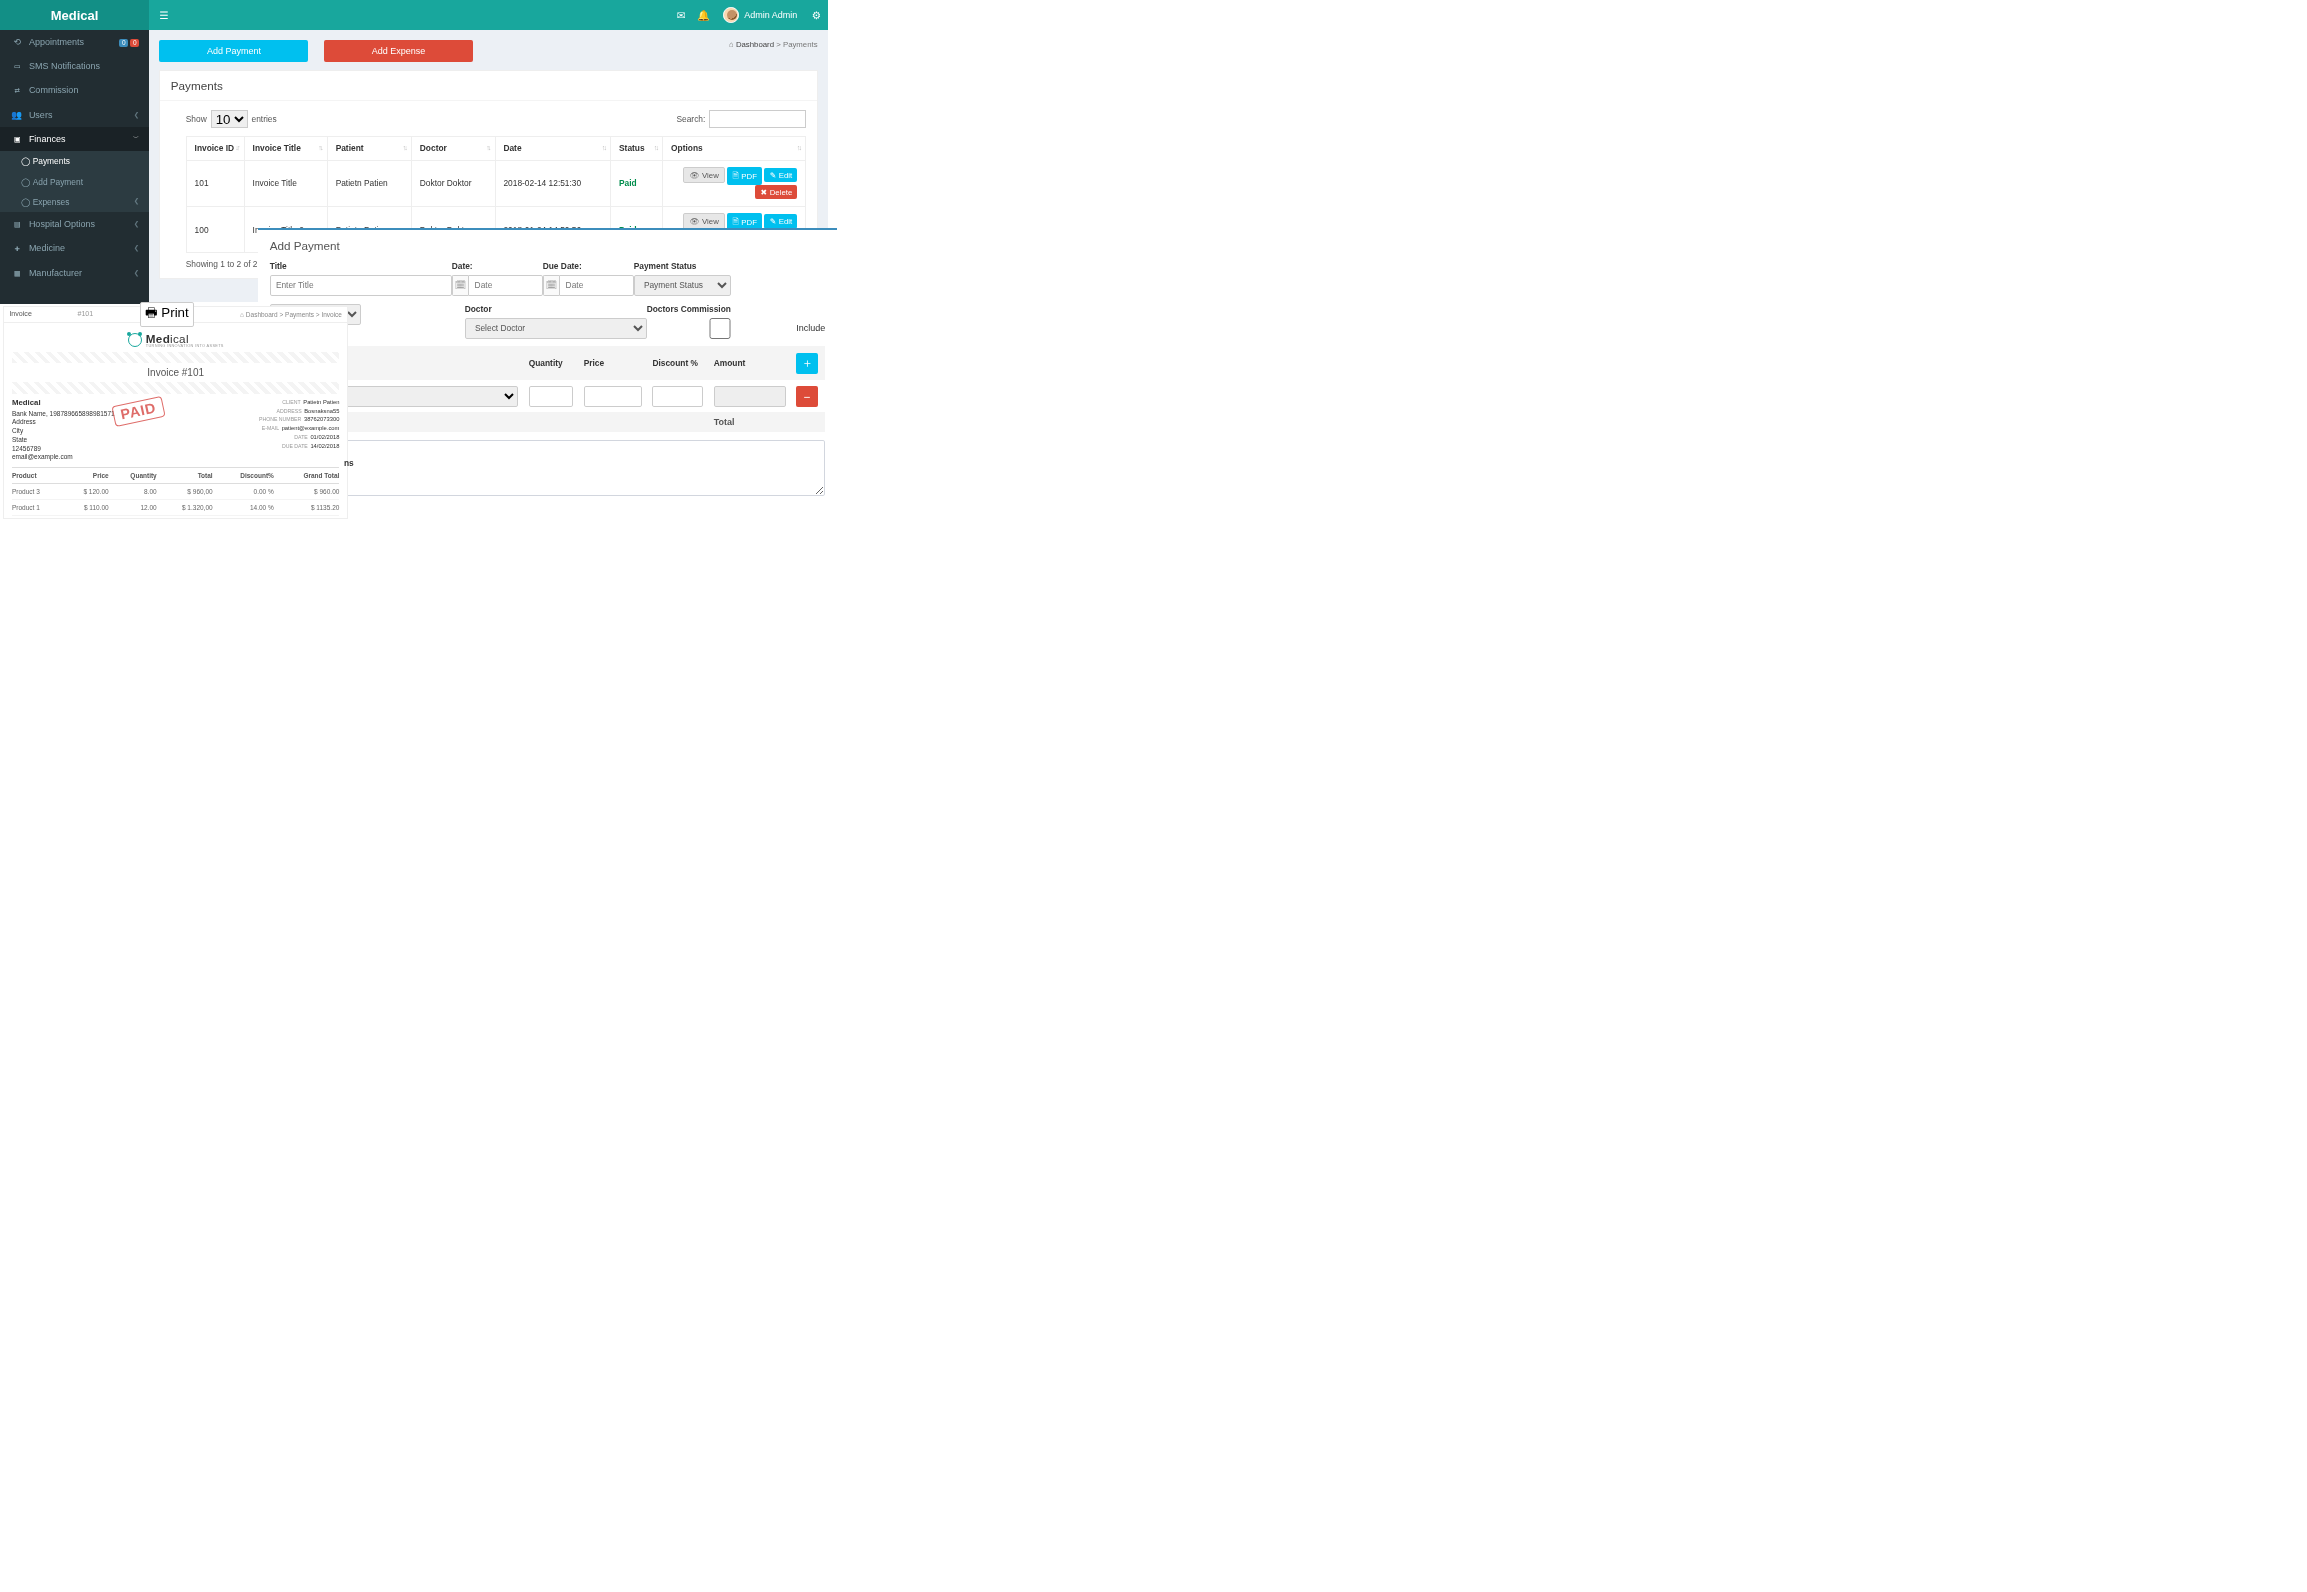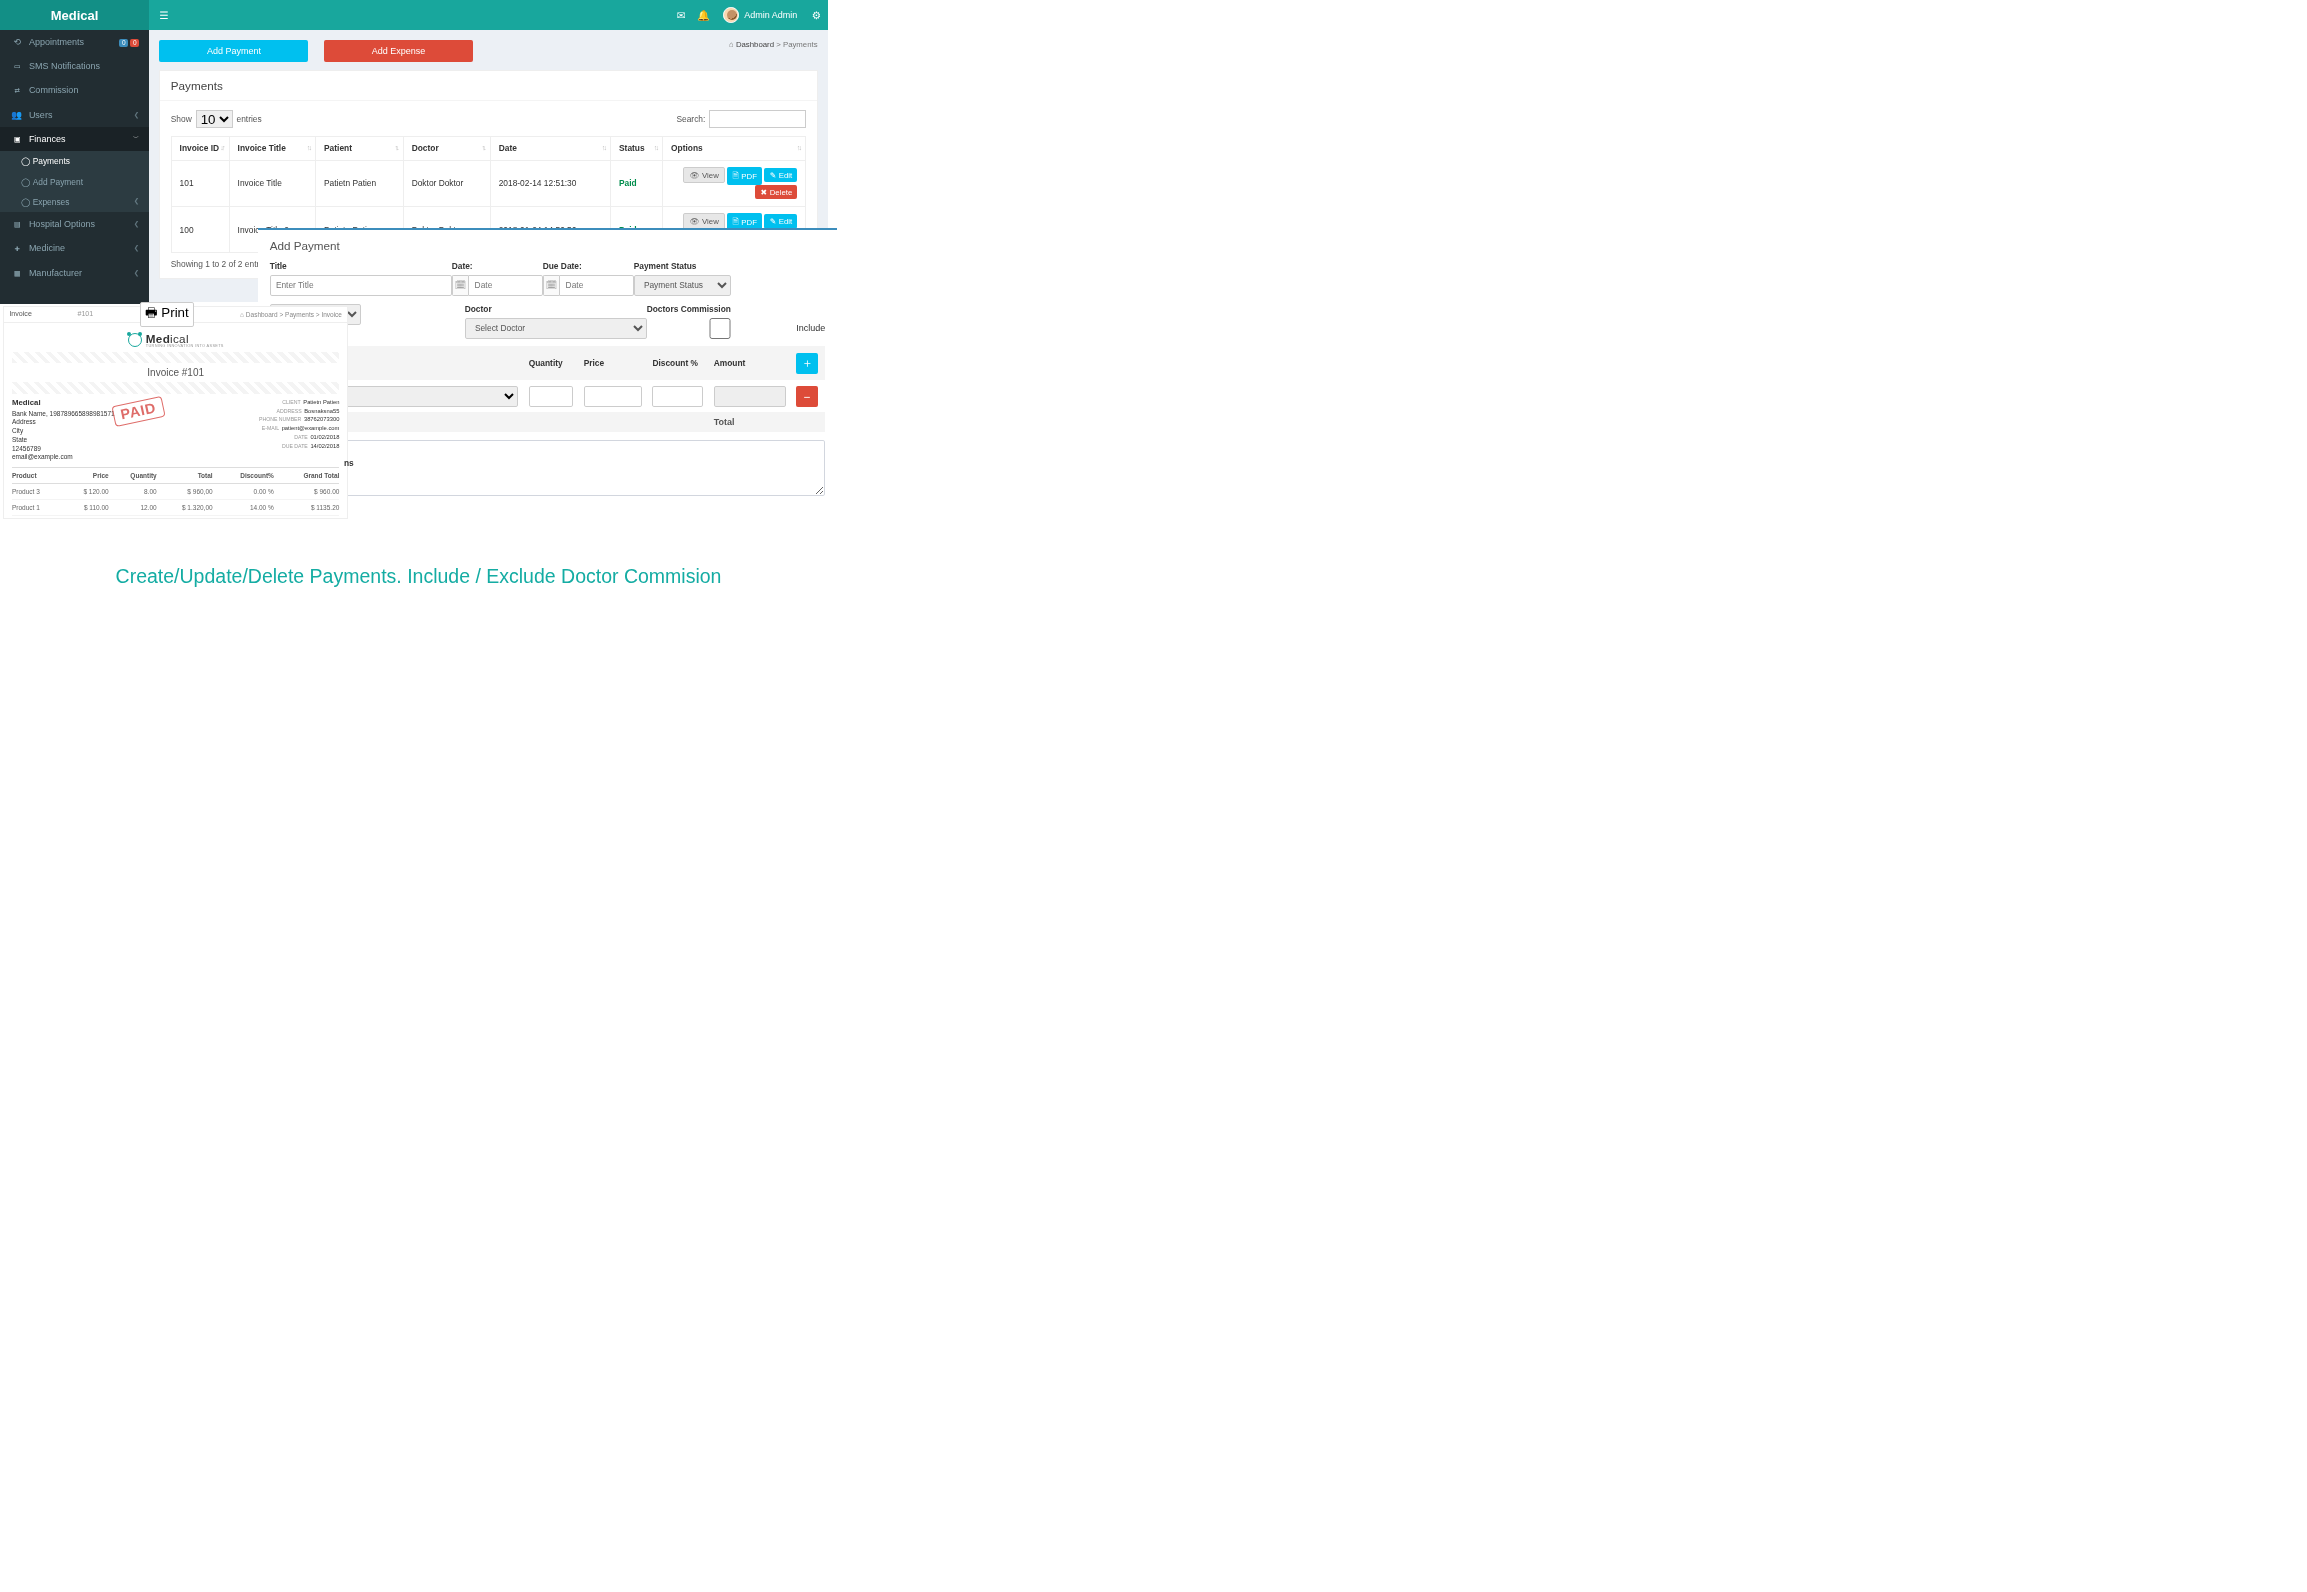--- a/index.html
+++ b/index.html
@@ -52,21 +52,21 @@
   
   .content{position:absolute;left:149px;top:30px;right:9px;min-height:272px;background:var(--light-bg);padding:10.4px;}
   .btn{display:inline-flex;align-items:center;justify-content:center;border:none;color:#fff;cursor:pointer;font-size:9px;border-radius:1.9px;}
   .btn-add-pay{background:var(--btn-blue);width:149px;height:22px;margin-right:13px;}
   .btn-add-exp{background:var(--btn-red);width:149px;height:22px;}
   .breadcrumbs{float:right;font-size:7.8px;color:#777;}
   .breadcrumbs a{color:#444;text-decoration:none;}
 
   .panel{background:#fff;border:0.6px solid #eee;margin-top:7.8px;}
   .panel-title{padding:7.8px 10.4px;border-bottom:0.6px solid #f4f4f4;font-size:11.7px;color:#444;}
-  .panel-body{padding:9px 10.4px;}
+  .panel-body{padding:9px 10.4px;margin-left:15px;}
 
   .dt-top{display:flex;align-items:center;margin-bottom:7.8px;font-size:8.4px;color:#555;}
   .dt-top select{margin:0 3.9px;height:18px;border:0.6px solid #ccc;}
   .dt-top .dt-search{margin-left:auto;display:flex;align-items:center;gap:3.9px;}
   .dt-top .dt-search input{height:18px;width:97px;border:0.6px solid #ccc;padding:0 3.9px;}
 
   table.data{width:100%;border-collapse:collapse;}
   table.data th,table.data td{border:0.6px solid #eee;padding:6.5px 7.8px;text-align:left;font-size:8.4px;}
   table.data th{background:#fff;font-weight:700;color:#333;position:relative;}
   table.data th .sortglyph{position:absolute;right:5.2px;top:50%;transform:translateY(-50%);color:#bbb;font-size:7.1px;letter-spacing:-1.9px;}
@@ -459,15 +459,14 @@
             <td>12.00</td>
             <td>$ 1.320,00</td>
             <td>14.00 %</td>
             <td>$ 1135.20</td>
           </tr>
         </tbody>
       </table>
     </div>
   </div>
 
-  <div class="caption">Create/Update/Delete Payments. Include / Exclude Doctor Commision</div>
 </div>
 
 
 </body></html>

